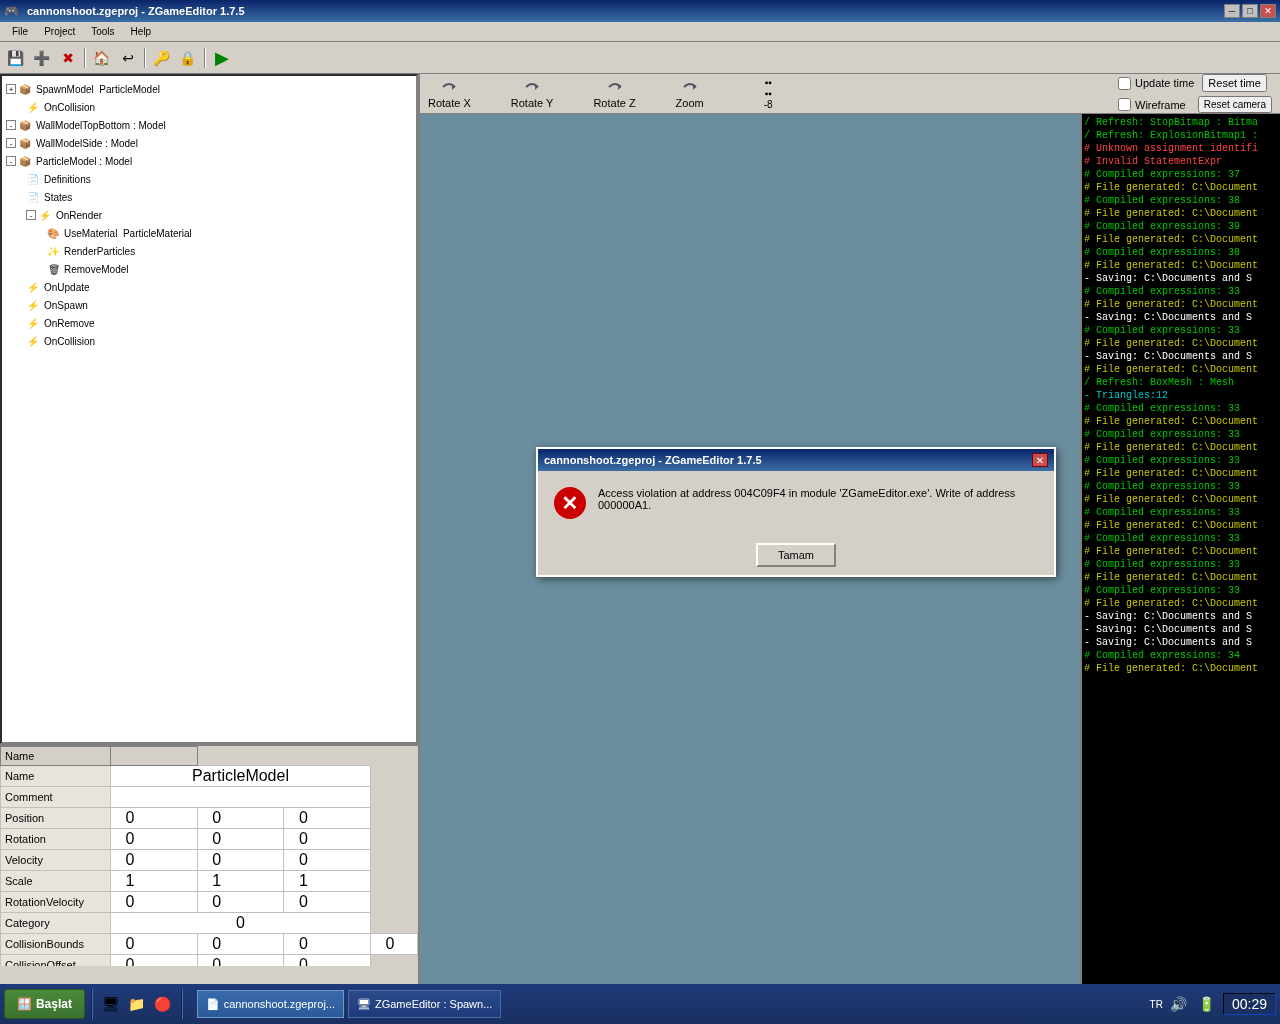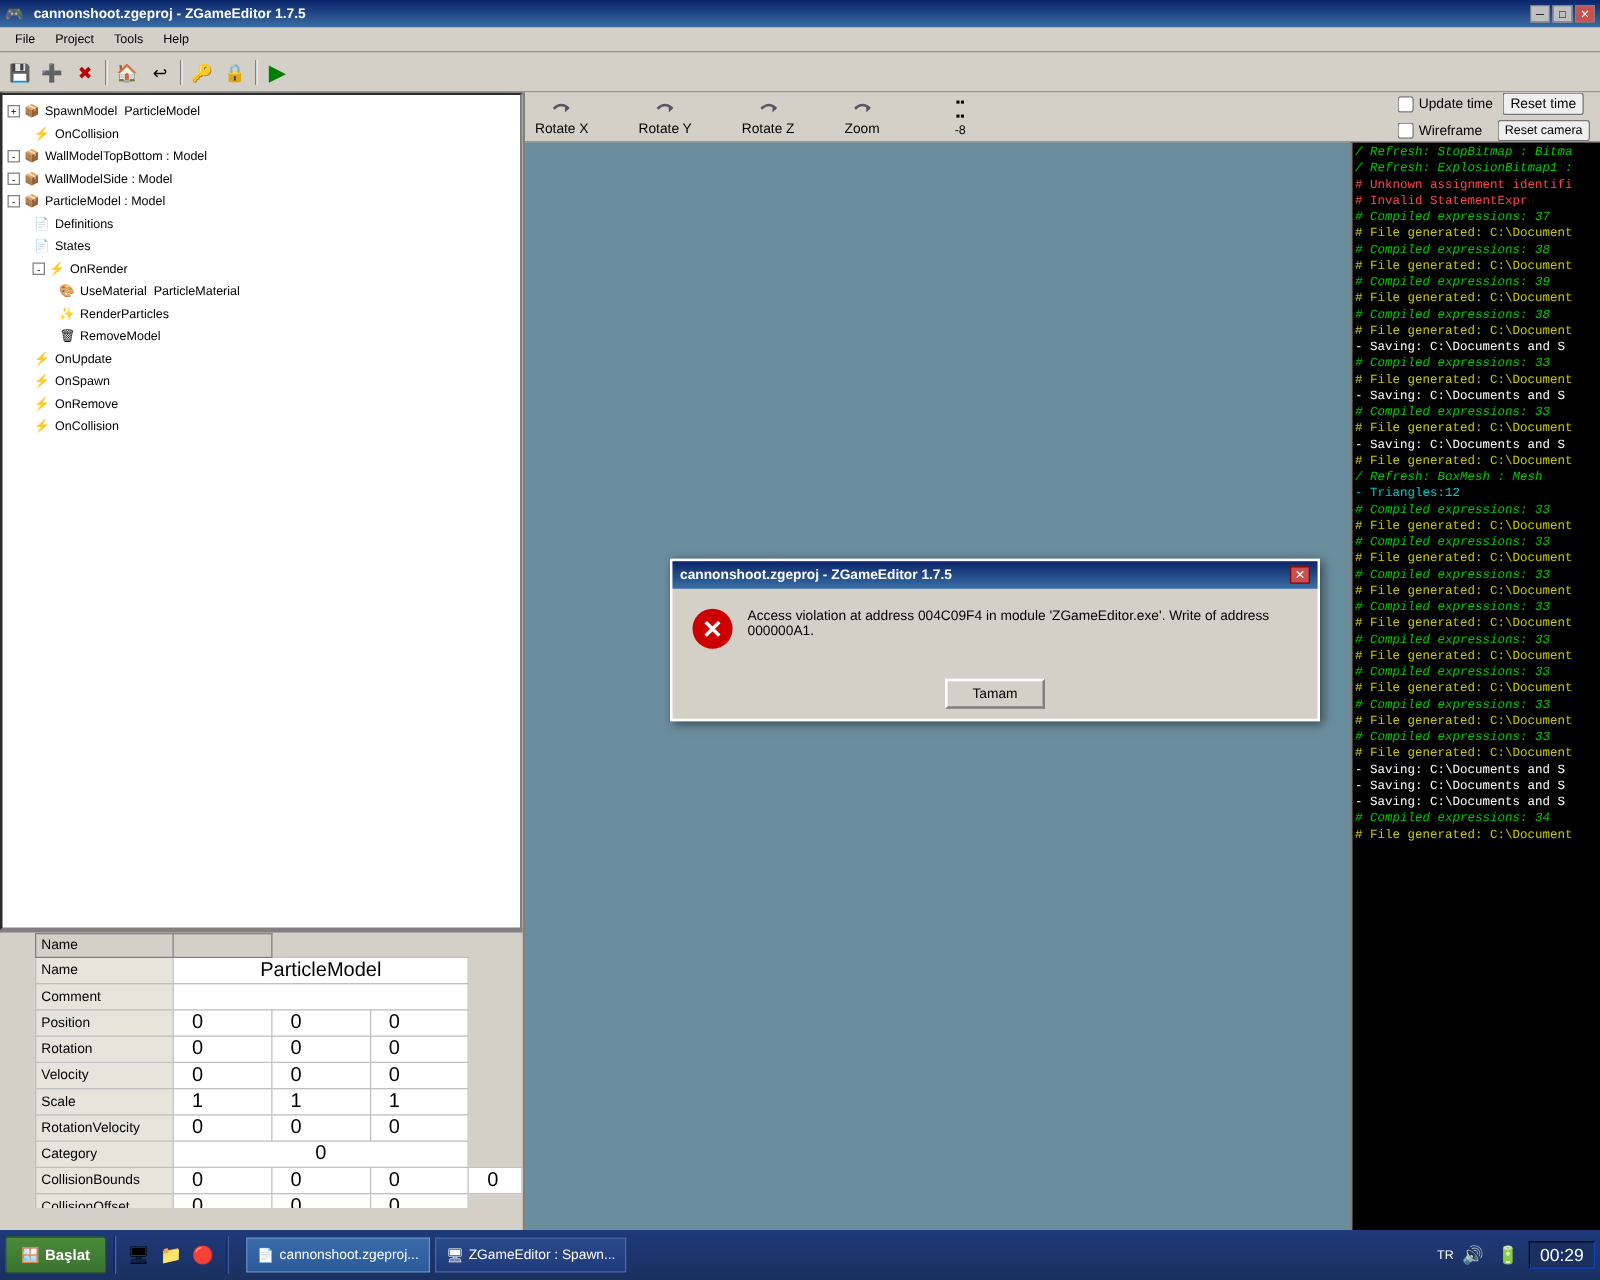--- a/index.html
+++ b/index.html
@@ -137,21 +137,21 @@
       background: #000;
       color: #c0c0c0;
       font-size: 10px;
       font-family: 'Courier New', monospace;
       overflow-y: scroll;
       border-left: 2px solid #808080;
       padding: 2px;
       line-height: 13px;
     }
     .log-line { white-space: nowrap; overflow: hidden; }
-    .log-green { color: #00c800; font-style: italic; }
+    .log-green { color: #00c800; }
     .log-yellow { color: #c8c800; }
     .log-white { color: #ffffff; }
     .log-cyan { color: #00c8c8; }
     .log-red { color: #ff4444; }
 
     
     .right-full {
       flex: 1;
       display: flex;
       flex-direction: column;
@@ -271,21 +271,21 @@
     .taskbar-task.active { background: linear-gradient(to bottom, #3a6aaa, #2a5a9a); border-color: #6a9ac8; }
     .taskbar-right { display: flex; align-items: center; gap: 4px; margin-left: auto; font-size: 10px; color: white; }
     .taskbar-clock { background: #1a3060; padding: 2px 8px; border: 1px inset #0a246a; font-size: 14px; color: white; }
 
     
     .log-panel::-webkit-scrollbar { width: 12px; }
     .log-panel::-webkit-scrollbar-track { background: #d4d0c8; }
     .log-panel::-webkit-scrollbar-thumb { background: #808080; }
 
     
-    .props-scroll { height: 220px; overflow-y: auto; margin-left: 28px; }
+    .props-scroll { height: 220px; overflow-y: auto; }
   </style>
 </head>
 <body>
 
 <div class="title-bar">
   <div style="display:flex;align-items:center;gap:4px;">
     <span style="font-size:12px;">🎮</span>
     <span class="title-bar-text">cannonshoot.zgeproj - ZGameEditor 1.7.5</span>
   </div>
   <div class="title-bar-buttons">

